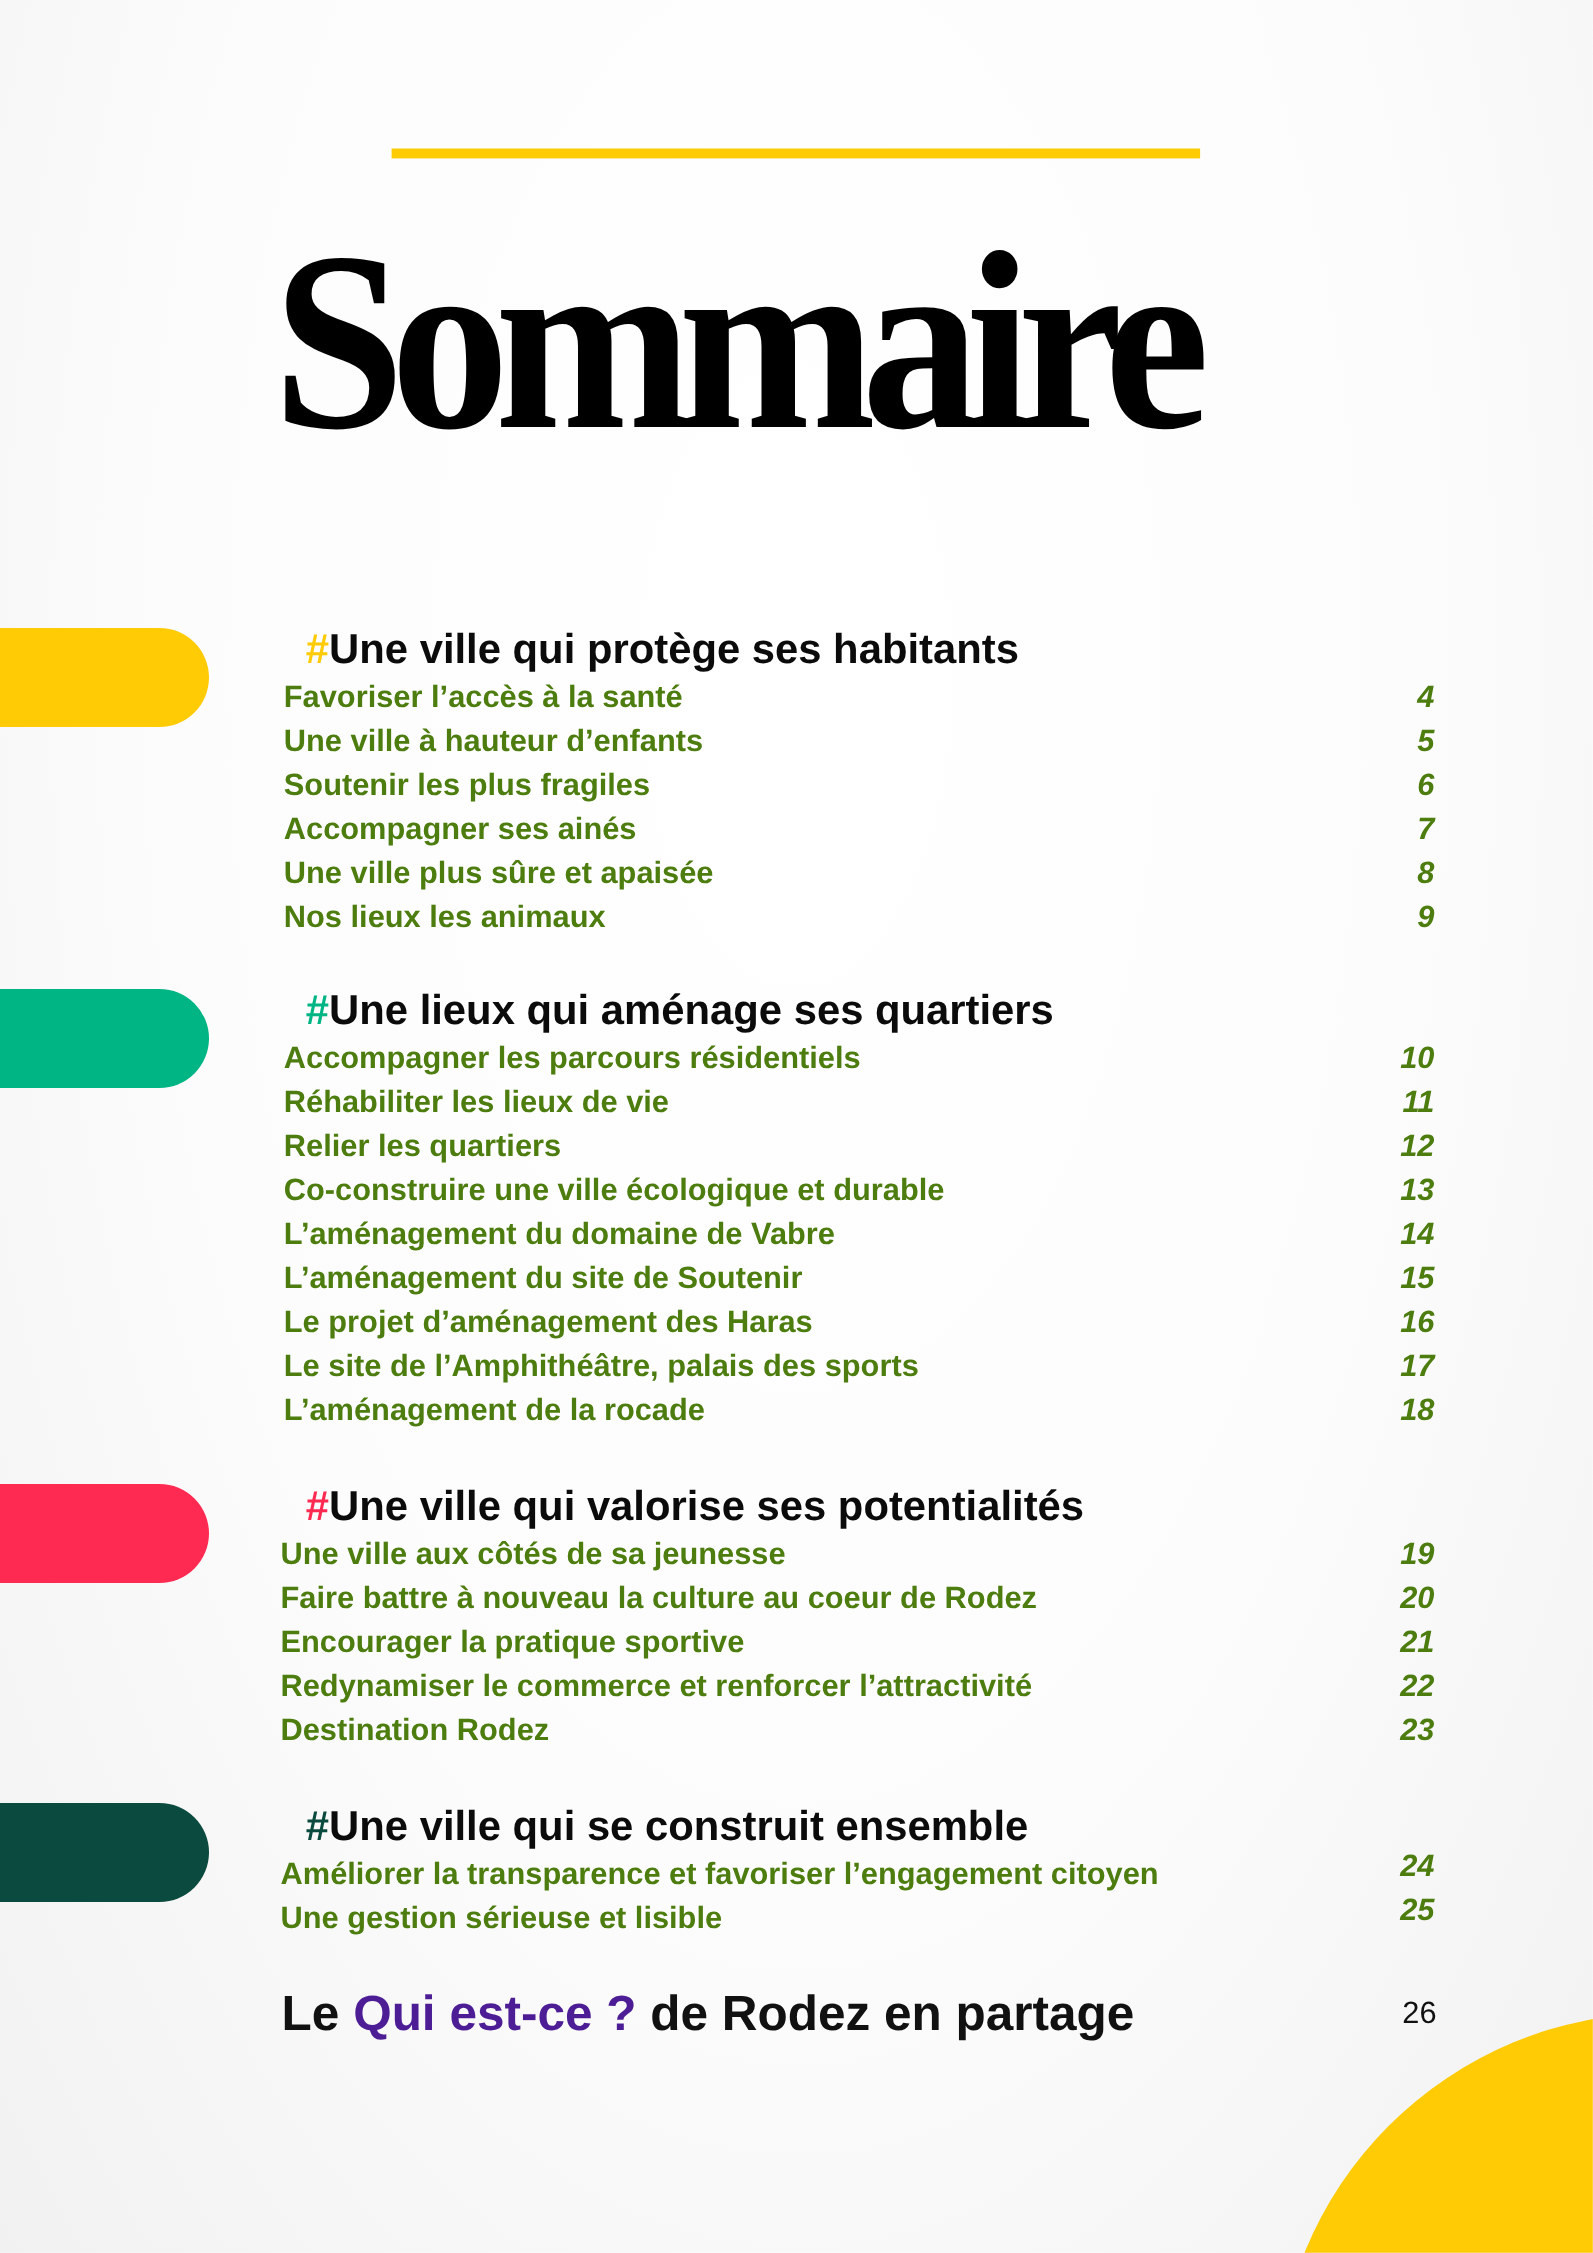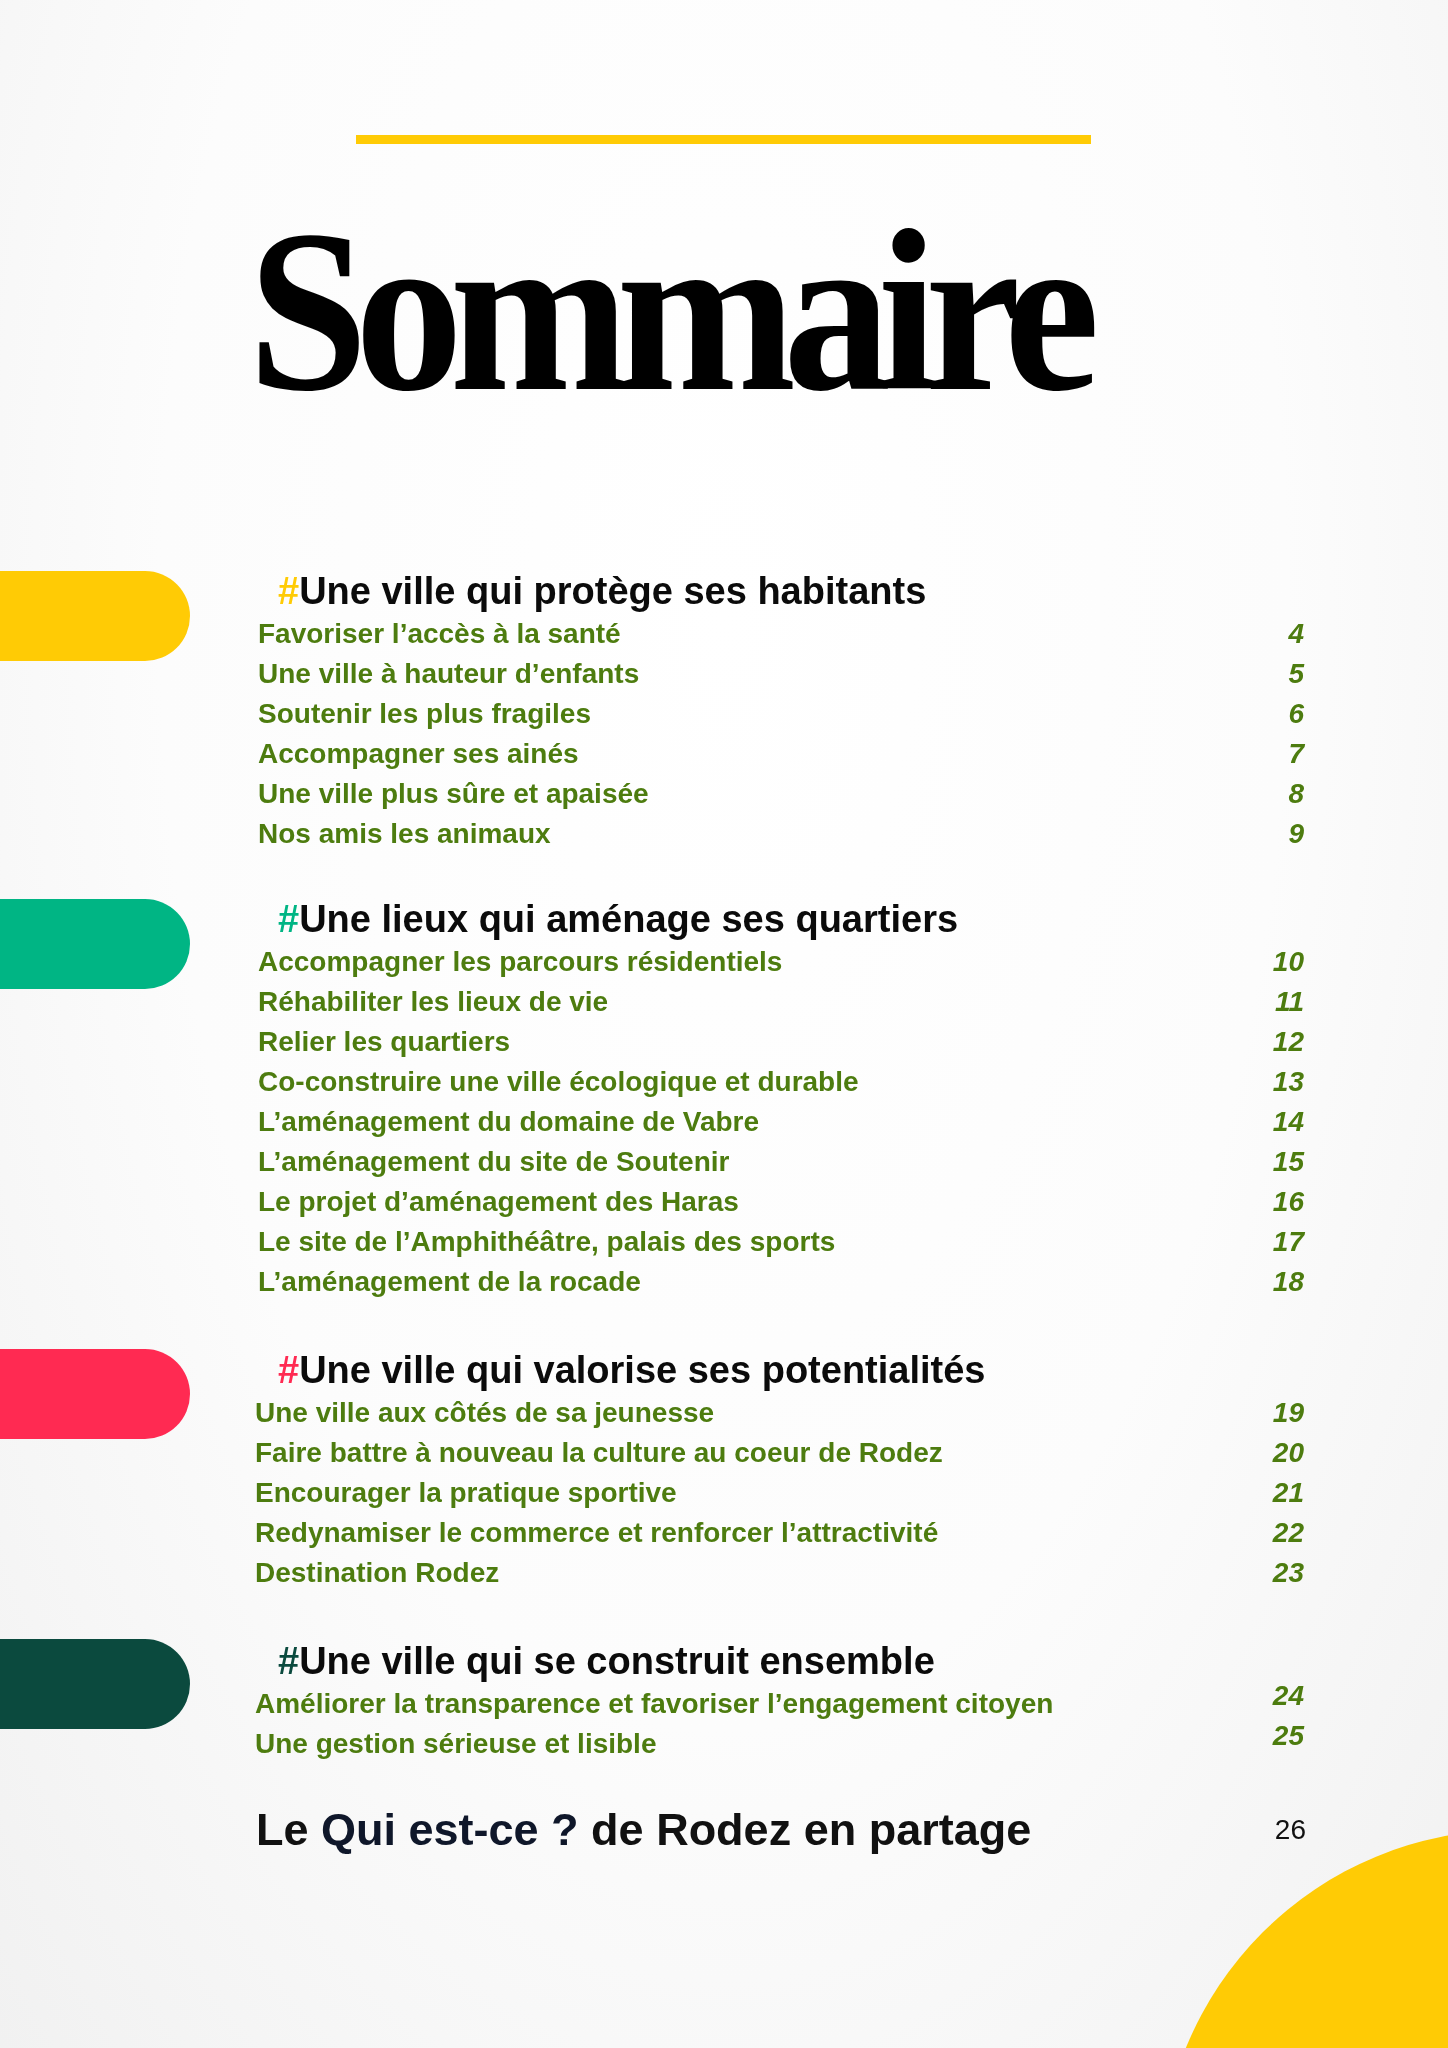--- a/index.html
+++ b/index.html
@@ -17,21 +17,21 @@
     }
     .pill { position: absolute; left: 0; width: 190px; height: 90px; border-radius: 0 45px 45px 0; }
     .section { position: absolute; left: 254px; width: 1050px; }
     .sec-head { font-weight: 700; font-size: 38px; line-height: 46px; height: 46px; color: #0b0b0b; white-space: nowrap; margin-left: 24px; }
     .hash { font-weight: 700; }
     .row { position: relative; height: 40px; line-height: 40px; font-size: 28px; color: #4d7c0f; font-weight: bold; }
     .row .label { position: absolute; left: 4px; white-space: nowrap; }
     .row .page { position: absolute; right: 0; font-style: italic; width: 60px; text-align: right; }
     .final { position: absolute; left: 256px; top: 1806px; width: 1050px; height: 48px; }
     .final .txt { font-weight: 700; font-size: 45px; line-height: 48px; white-space: nowrap; margin-top: 24px; }
-    .final .hl { color: #0f172a; }
+    .final .hl { color: #4c1d95; }
     .final .page { position: absolute; right: 0; top: 0; font-size: 28px; line-height: 48px; }
     .corner {
       position: absolute; left: 1160px; top: 1830px; width: 700px; height: 700px;
       border-radius: 50%; background: #ffcb05;
     }
   </style>
 </head>
 <body>
 
 <div class="top-rule"></div>
@@ -56,21 +56,21 @@
     </div>
   <div class="row">
       <span class="label">Accompagner ses ainés</span>
       <span class="page">7</span>
     </div>
   <div class="row">
       <span class="label">Une ville plus sûre et apaisée</span>
       <span class="page">8</span>
     </div>
   <div class="row">
-      <span class="label">Nos amis les animaux</span>
+      <span class="label">Nos lieux les animaux</span>
       <span class="page">9</span>
     </div>
 </div>
 
 <div class="pill" style="top:899px;background:#00b584"></div>
 <div class="section" style="top:896px">
   <div class="sec-head">
     <span class="hash" style="color:#00b584">#</span><span>Une lieux qui aménage ses quartiers</span>
   </div>
   <div class="row">

